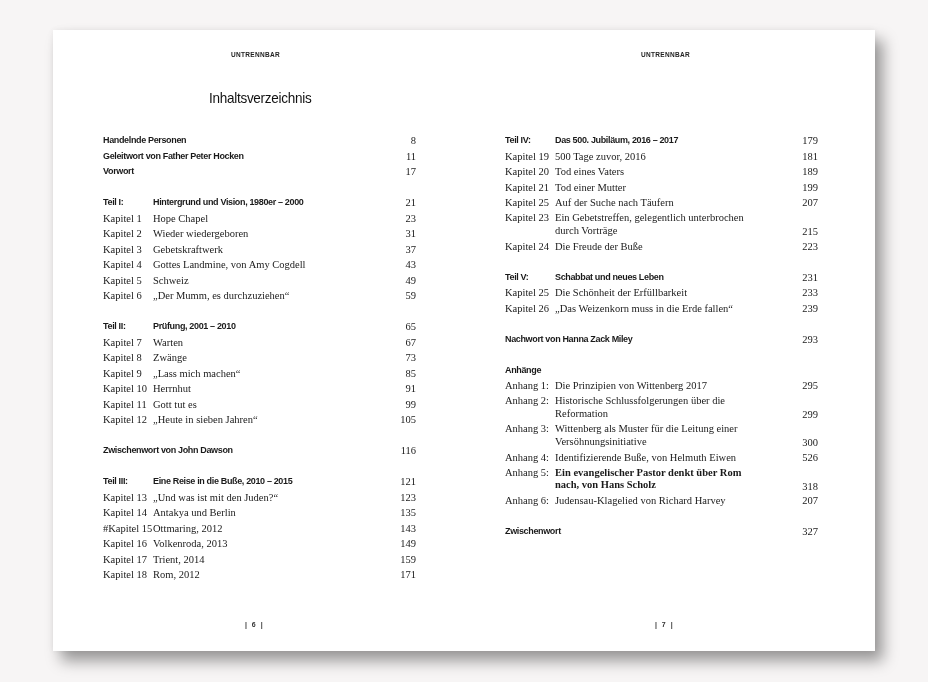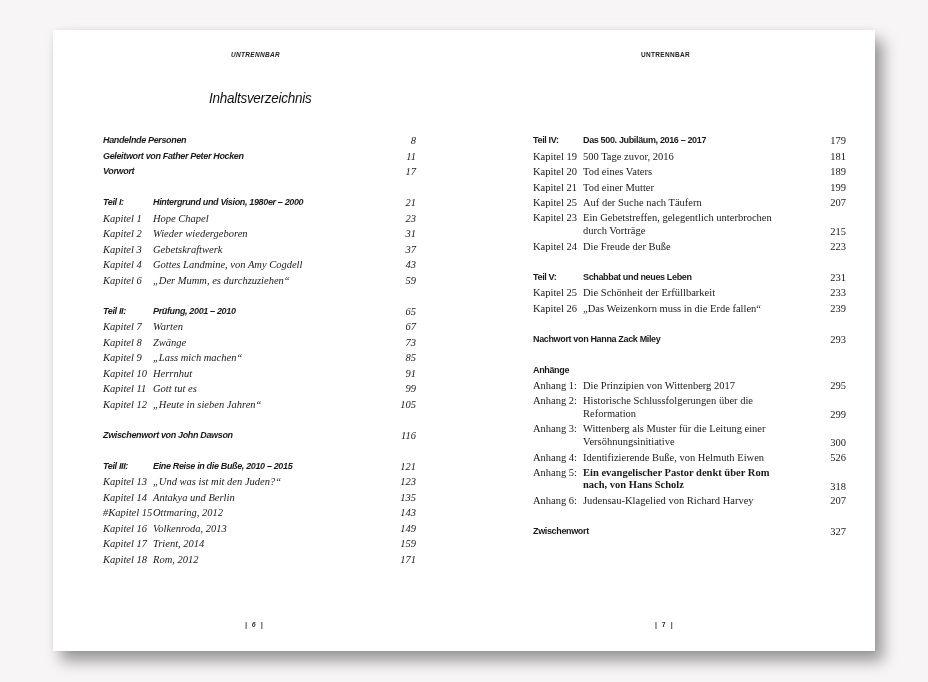--- a/index.html
+++ b/index.html
@@ -10,21 +10,21 @@
     font-family: "Liberation Serif", serif;
     color: #1a1a1a;
   }
   .spread {
     position: absolute; left: 53px; top: 30px;
     width: 822px; height: 621px;
     background: #ffffff;
     box-shadow: 8px 10px 14px rgba(0,0,0,0.38), 0 0 6px rgba(0,0,0,0.06);
   }
   .page { position: absolute; top: 0; height: 621px; width: 411px; }
-  .page.left { left: 0; font-style: italic; }
+  .page.left { left: 0; }
   .page.right { left: 411px; }
   .running-head {
     position: absolute; top: 21px; left: 0; width: 100%;
     text-align: center;
     font-family: "Liberation Sans", sans-serif;
     font-size: 6.5px; font-weight: bold; letter-spacing: 0.3px;
     color: #222;
   }
   .page.left .running-head { left: 0; width: 411px; text-align: center; transform: translateX(-3px); }
   .page.right .running-head { transform: translateX(-4px); }
@@ -37,21 +37,21 @@
   }
   .folio {
     position: absolute; top: 591px; left: 0; width: 411px; text-align: center;
     font-family: "Liberation Sans", sans-serif; font-weight: bold;
     font-size: 7px; letter-spacing: 1.5px; color: #333;
   }
   .page.left .folio { transform: translateX(-4px); }
   .page.right .folio { transform: translateX(-5px); }
   .toc { position: absolute; left: 50px; width: 313px; }
   .page.left .toc { top: 103px; }
-  .page.right .toc { top: 103px; left: 69px; }
+  .page.right .toc { top: 103px; left: 41px; }
   .row {
     position: relative; display: flex; align-items: flex-start;
     min-height: 15.5px; line-height: 15.5px;
     font-size: 10.5px;
   }
   .row .lbl { width: 50px; flex: 0 0 50px; white-space: nowrap; }
   .row .ttl { flex: 1 1 auto; white-space: normal; padding-right: 30px; }
   .row .pg { position: absolute; right: 0; bottom: 0; text-align: right; }
   .row.sans, .row.sans .lbl, .row.sans .ttl {
     font-family: "Liberation Sans", sans-serif; font-weight: bold;
@@ -104,20 +104,25 @@
           <span class="lbl">Kapitel 3</span>
           <span class="ttl">Gebetskraftwerk</span>
           <span class="pg">37</span>
         </div>
         <div class="row">
           <span class="lbl">Kapitel 4</span>
           <span class="ttl">Gottes Landmine, von Amy Cogdell</span>
           <span class="pg">43</span>
         </div>
         <div class="row">
+          <span class="lbl">Kapitel 5</span>
+          <span class="ttl">Schweiz</span>
+          <span class="pg">49</span>
+        </div>
+        <div class="row">
           <span class="lbl">Kapitel 6</span>
           <span class="ttl">„Der Mumm, es durchzuziehen“</span>
           <span class="pg">59</span>
         </div>
         <div class="gap"></div>
         <div class="row sans">
           <span class="lbl">Teil II:</span>
           <span class="ttl">Prüfung, 2001 – 2010</span>
           <span class="pg">65</span>
         </div>

